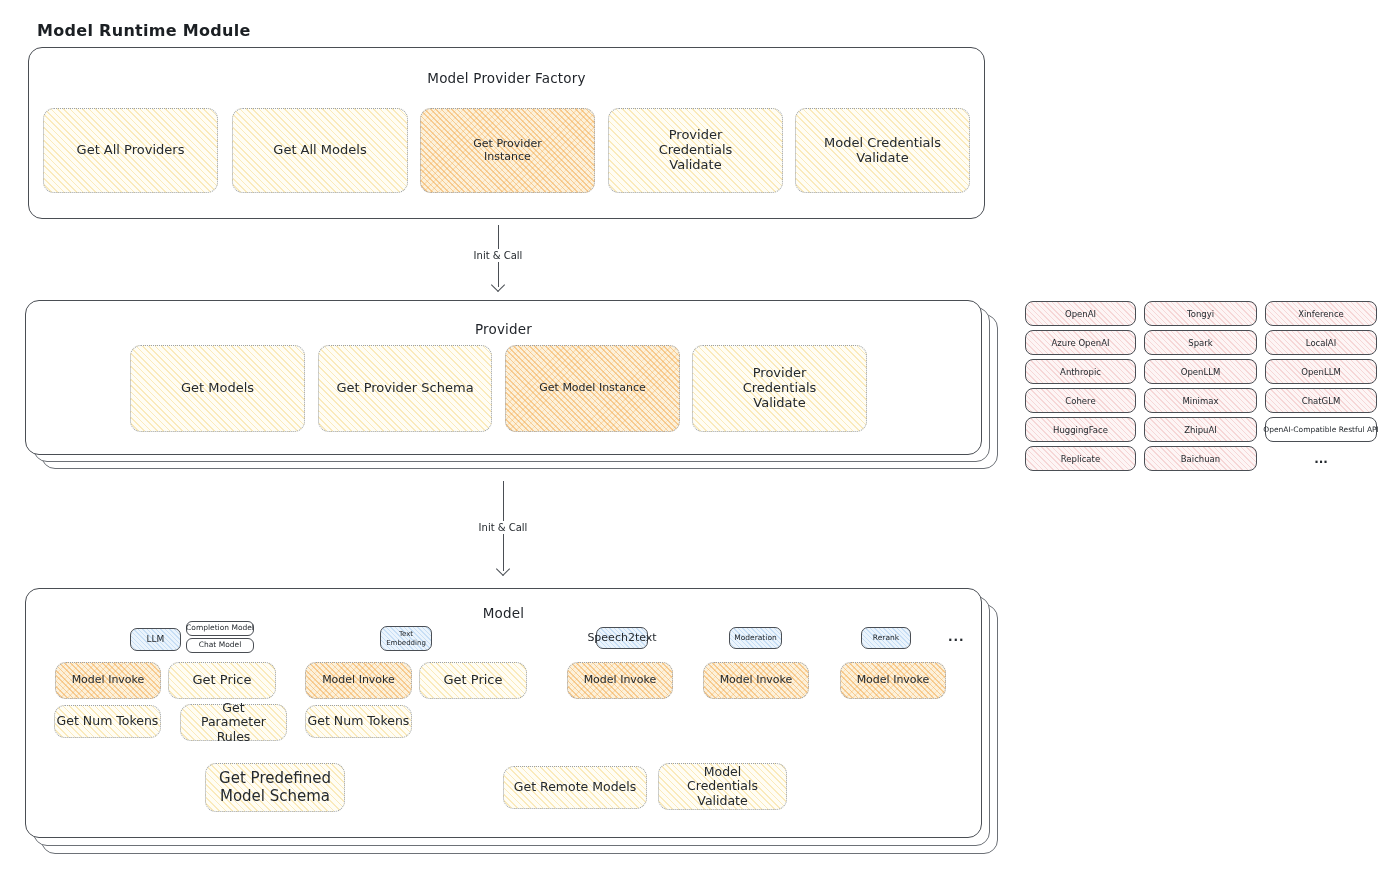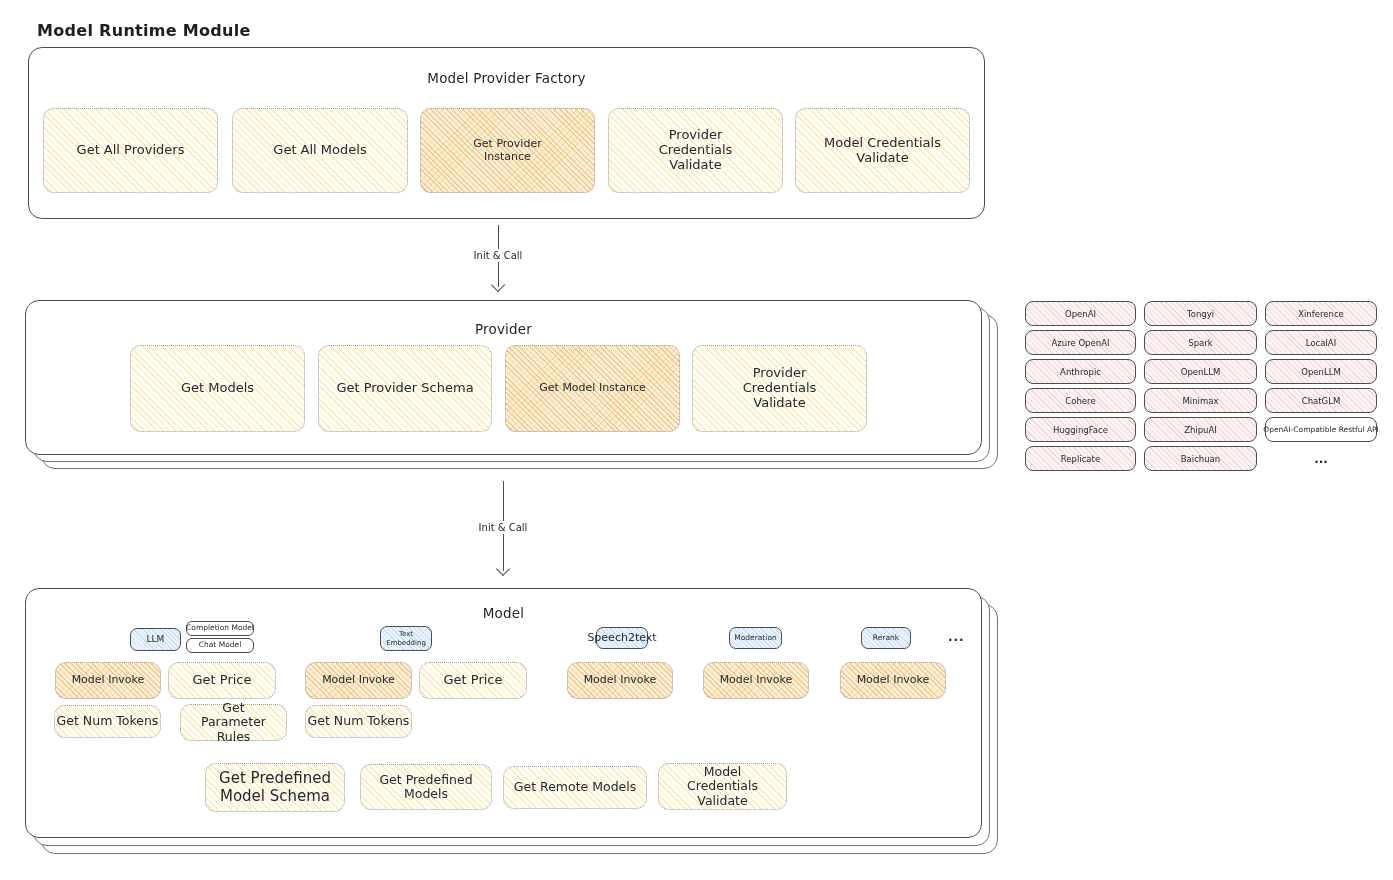--- a/index.html
+++ b/index.html
@@ -134,17 +134,16 @@
 
   <div class="obox lbl" style="left:305px;top:662px;width:107px;height:37px;">Model Invoke</div>
   <div class="ybox lbl" style="left:419px;top:662px;width:108px;height:37px;">Get Price</div>
   <div class="ybox lbl" style="left:305px;top:705px;width:107px;height:33px;font-size:12.5px;">Get Num Tokens</div>
 
   <div class="obox lbl" style="left:567px;top:662px;width:106px;height:37px;">Model Invoke</div>
   <div class="obox lbl" style="left:703px;top:662px;width:106px;height:37px;">Model Invoke</div>
   <div class="obox lbl" style="left:840px;top:662px;width:106px;height:37px;">Model Invoke</div>
 
   <div class="ybox lbl" style="left:205px;top:763px;width:140px;height:49px;font-size:15px;padding:0 10px;">Get Predefined Model Schema</div>
-  <div class="ybox lbl" style="left:360px;top:764px;width:132px;height:46px;font-size:12.5px;padding:0 14px;">Get Predefined Models</div>
   <div class="ybox lbl" style="left:503px;top:766px;width:144px;height:43px;font-size:12.5px;">Get Remote Models</div>
   <div class="ybox lbl" style="left:658px;top:763px;width:129px;height:47px;font-size:12.5px;padding:0 10px;">Model Credentials Validate</div>
 
 </div>
 
 </body></html>

